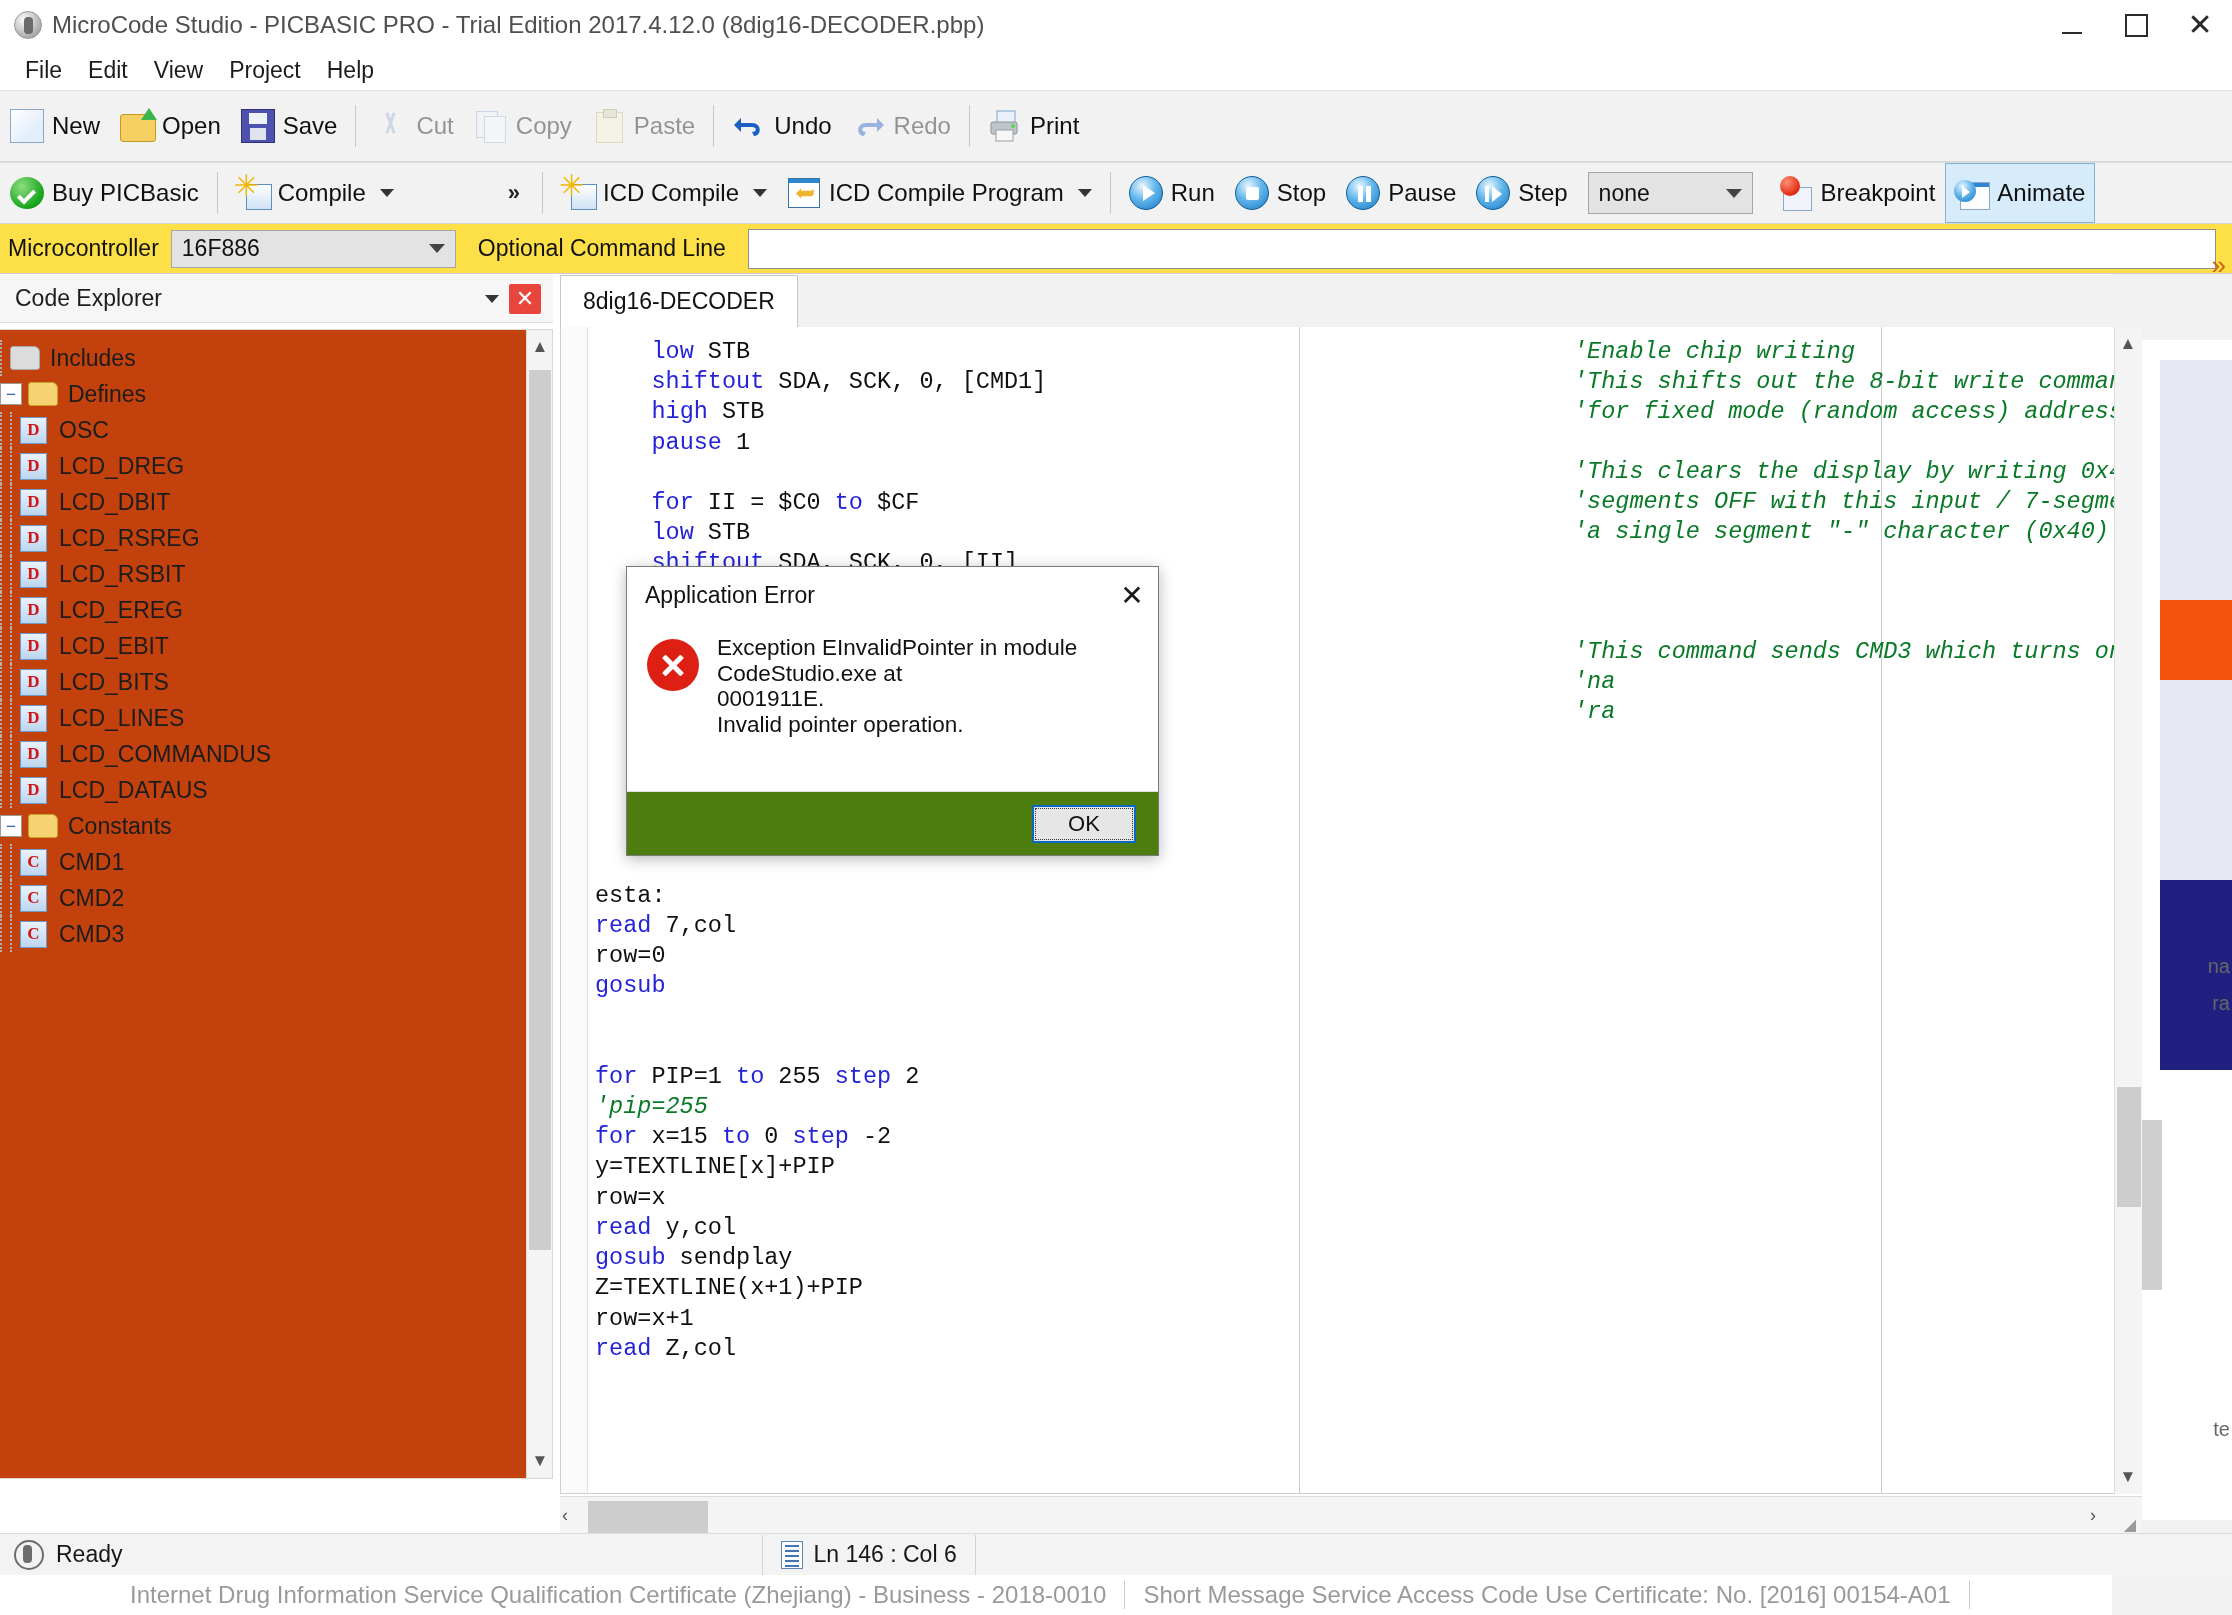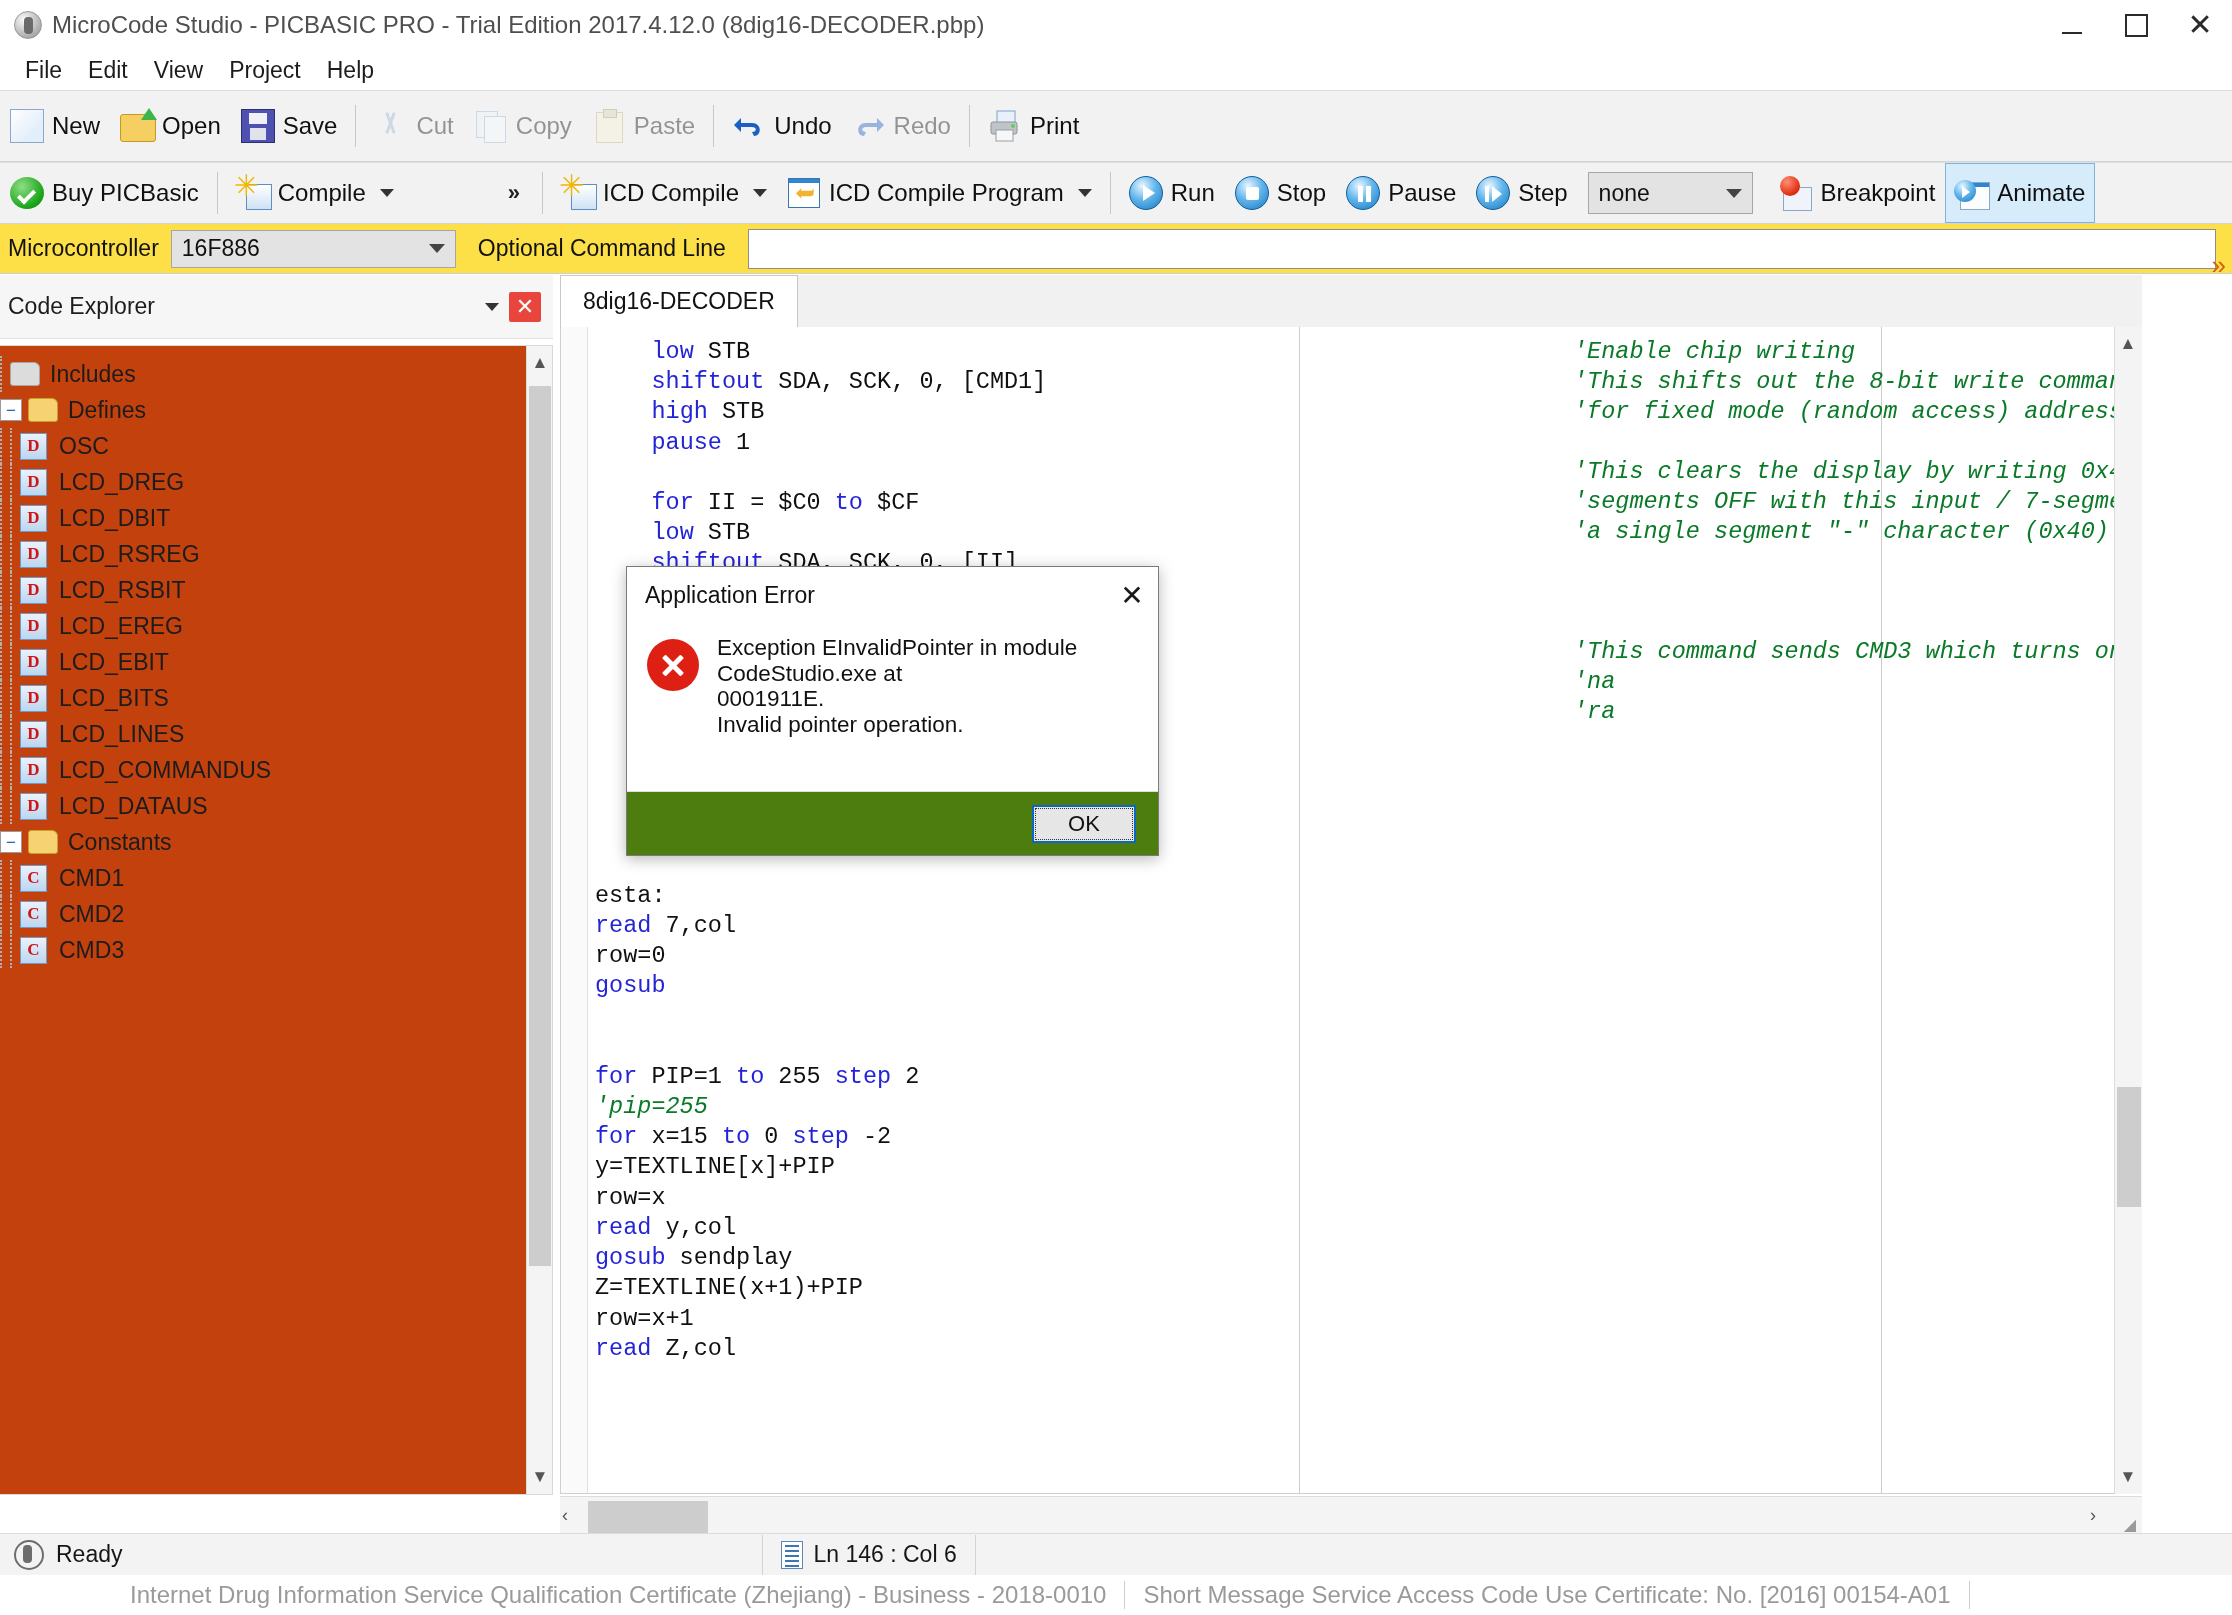--- a/index.html
+++ b/index.html
@@ -133,21 +133,21 @@
   .mc-label { font-size:23px; color:#111; margin-right:12px; }
   .mc-select { width:285px; height:38px; background:#e3e3e3; border:1px solid #a6a6a6;
      display:flex; align-items:center; padding:0 10px; font-size:23px; color:#111; }
   .mc-select .cv { margin-left:auto; }
   .cmd-input { flex:1; height:40px; background:#fff; border:1px solid #8e8e8e; margin-left:10px;
      margin-right:16px; font-size:22px; padding:0 8px; color:#111; }
   .row-arrow { position:absolute; right:6px; top:250px; color:#d06010; font-size:26px; }
 
   
   .explorer { position:absolute; left:0; top:275px; width:553px; height:1265px; background:#ffffff; }
-  .exp-head { height:64px; display:flex; align-items:center; padding-left:8px; background:#f6f6f6;
+  .exp-head { height:48px; display:flex; align-items:center; padding-left:15px; background:#f6f6f6;
      border-bottom:1px solid #e0e0e0;}
   .exp-title { font-size:23px; color:#1c1c1c; }
   .exp-dd { margin-left:auto; margin-right:10px; }
   .exp-close { width:32px; height:30px; margin-right:12px; background:#e8453c; color:#fff;
      display:flex; align-items:center; justify-content:center; font-size:22px; border-radius:2px; }
   .exp-body { position:relative; height:1150px; border:1px solid #d9d9d9; border-left:none;
      margin:6px 0 0 0; background:#c2410c; overflow:hidden; }
   .tree { padding-top:10px; }
   .tnode { display:flex; align-items:center; height:36px; font-size:23px; color:#1c1c1c;
      white-space:nowrap; }
@@ -231,20 +231,31 @@
      padding-right:22px; }
   .ok-btn { width:104px; height:38px; background:#e6e6e6; border:2px solid #0a68c4;
      outline:1px dotted #333; outline-offset:-4px;
      display:flex; align-items:center; justify-content:center; font-size:22px; color:#111; }
 </style>
 </head>
 <body>
 
 <div id="root">
 
+  <div class="bg-window">
+    <div class="bg-page"></div>
+    <div class="bg-lav1"></div>
+    <div class="bg-block-orange"></div>
+    <div class="bg-lav2"></div>
+    <div class="bg-block-blue"></div>
+    <div class="bg-gray-strip"></div>
+    <div class="bg-txt" style="top:955px;">na</div>
+    <div class="bg-txt" style="top:992px;">ra</div>
+    <div class="bg-txt" style="top:1418px;">te</div>
+  </div>
 
   <div class="titlebar">
     <div class="title-icon"></div>
     <div class="title-text">MicroCode Studio - PICBASIC PRO - Trial Edition 2017.4.12.0 (8dig16-DECODER.pbp)</div>
     <div class="win-btns">
       <div class="win-btn">
           <span class="wb-min"></span>
         </div>
       <div class="win-btn">
           <span class="wb-max"></span>

